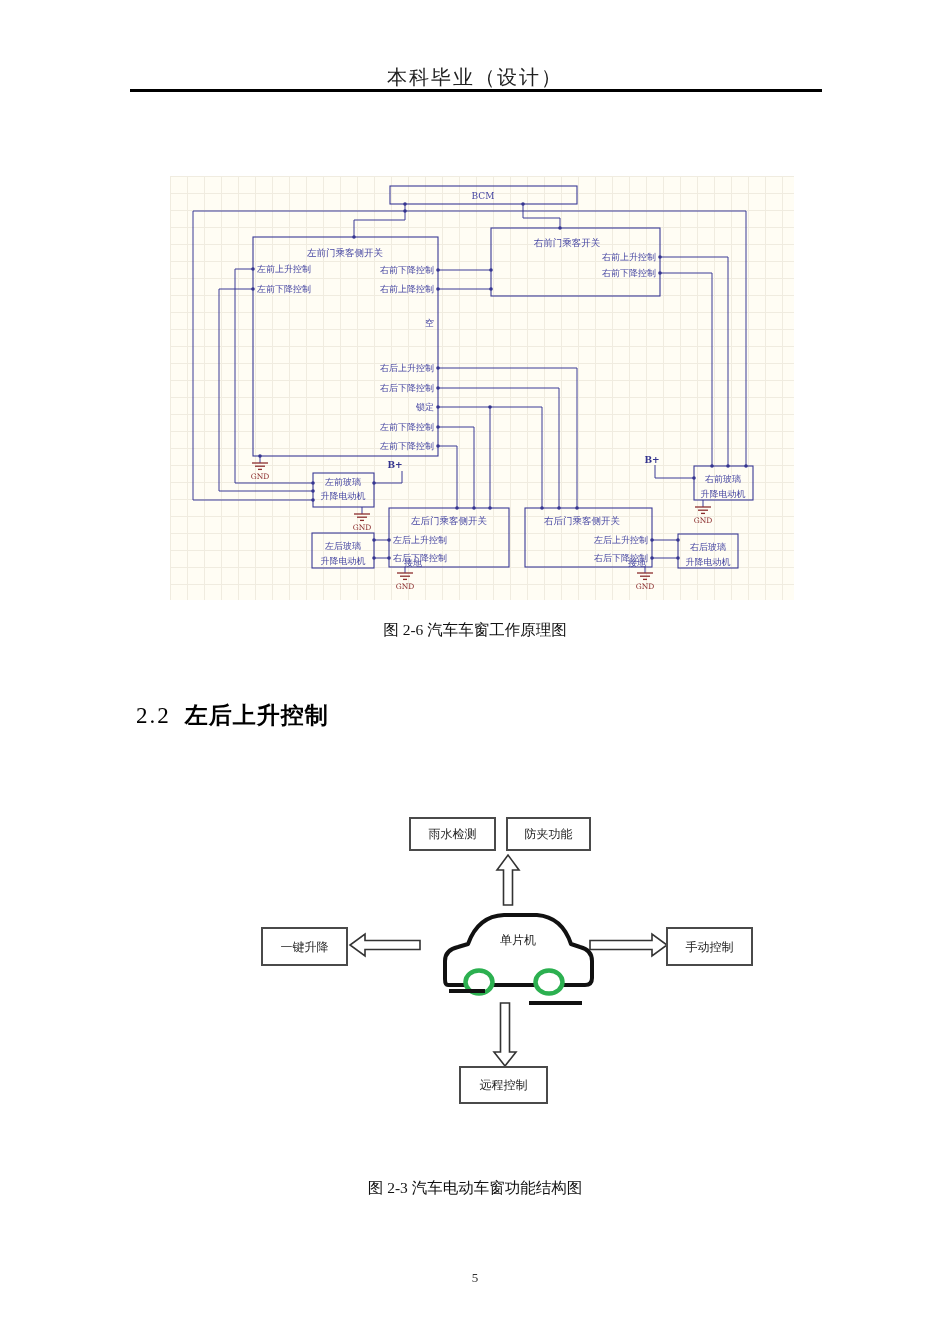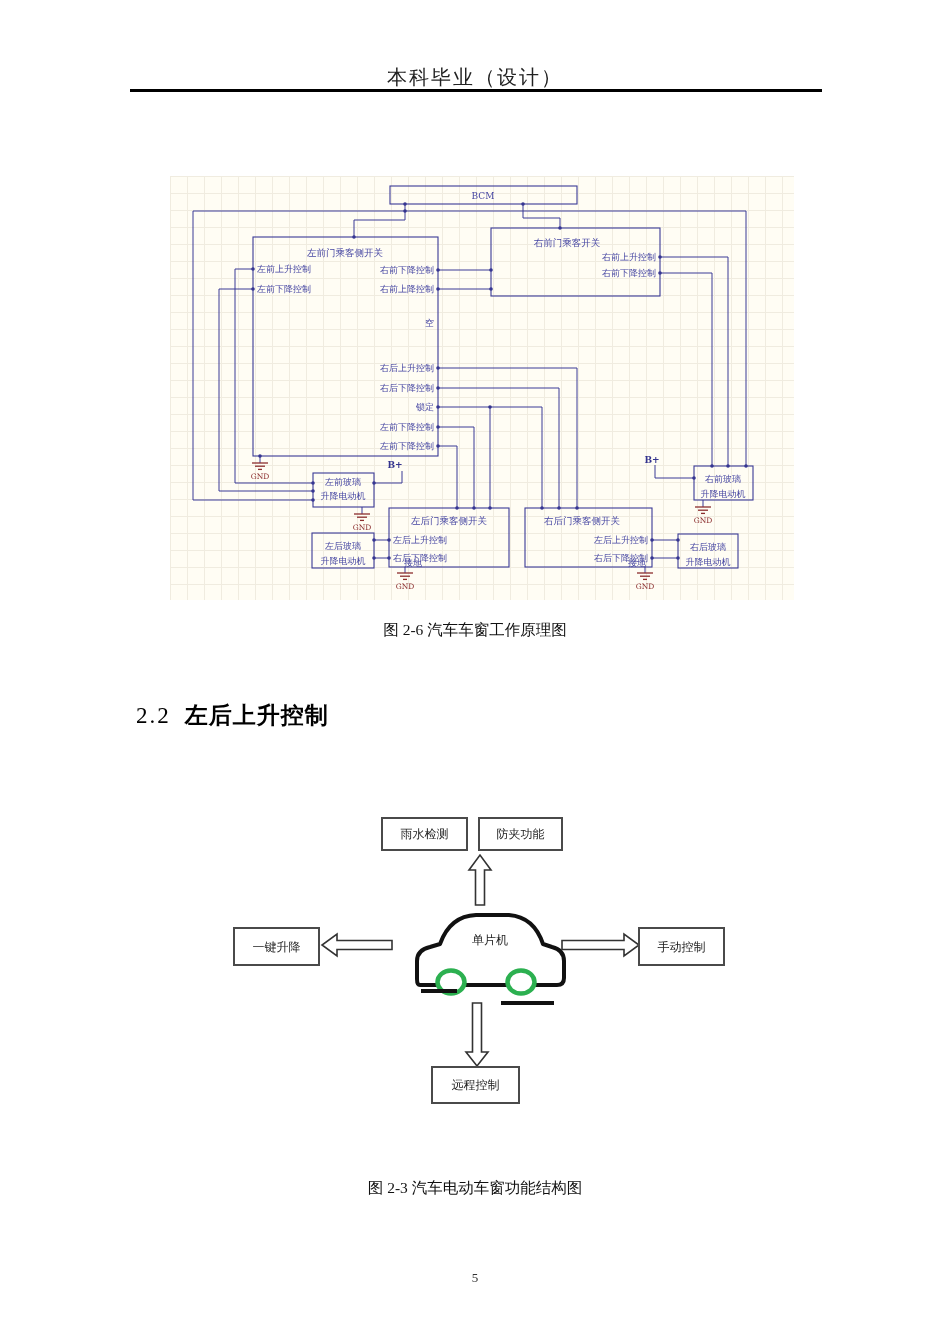--- a/index.html
+++ b/index.html
@@ -27,21 +27,21 @@
     font-size:15.5px;color:#111;
   }
   .cap2-2{top:620px;}
   .cap2-3{top:1178px;}
   .section-heading{
     position:absolute;left:136px;top:700px;font-size:23px;color:#000;
     font-family:"Liberation Sans","DejaVu Sans",sans-serif;
   }
   .section-heading .num{font-family:Liberation Serif, serif;font-weight:normal;letter-spacing:2px;}
   .section-heading .ttl{font-weight:bold;margin-left:14px;letter-spacing:1px;}
-  .flow-figure{position:absolute;left:224px;top:808px;width:510px;height:310px;}
+  .flow-figure{position:absolute;left:252px;top:808px;width:510px;height:310px;}
   .page-number{
     position:absolute;top:1270px;left:0;width:950px;text-align:center;
     font-size:13px;color:#333;
   }
   
   .w{stroke:#3a3a96;stroke-width:1;fill:none;}
   .bx{stroke:#3a3a96;stroke-width:1.1;fill:none;}
   .st{fill:#4646a2;font-size:9px;font-family:"DejaVu Serif",serif;}
   .stt{fill:#4646a2;font-size:9.5px;font-family:"DejaVu Serif",serif;}
   .bp{fill:#33338e;font-size:9px;font-weight:bold;font-family:"DejaVu Serif",serif;}

